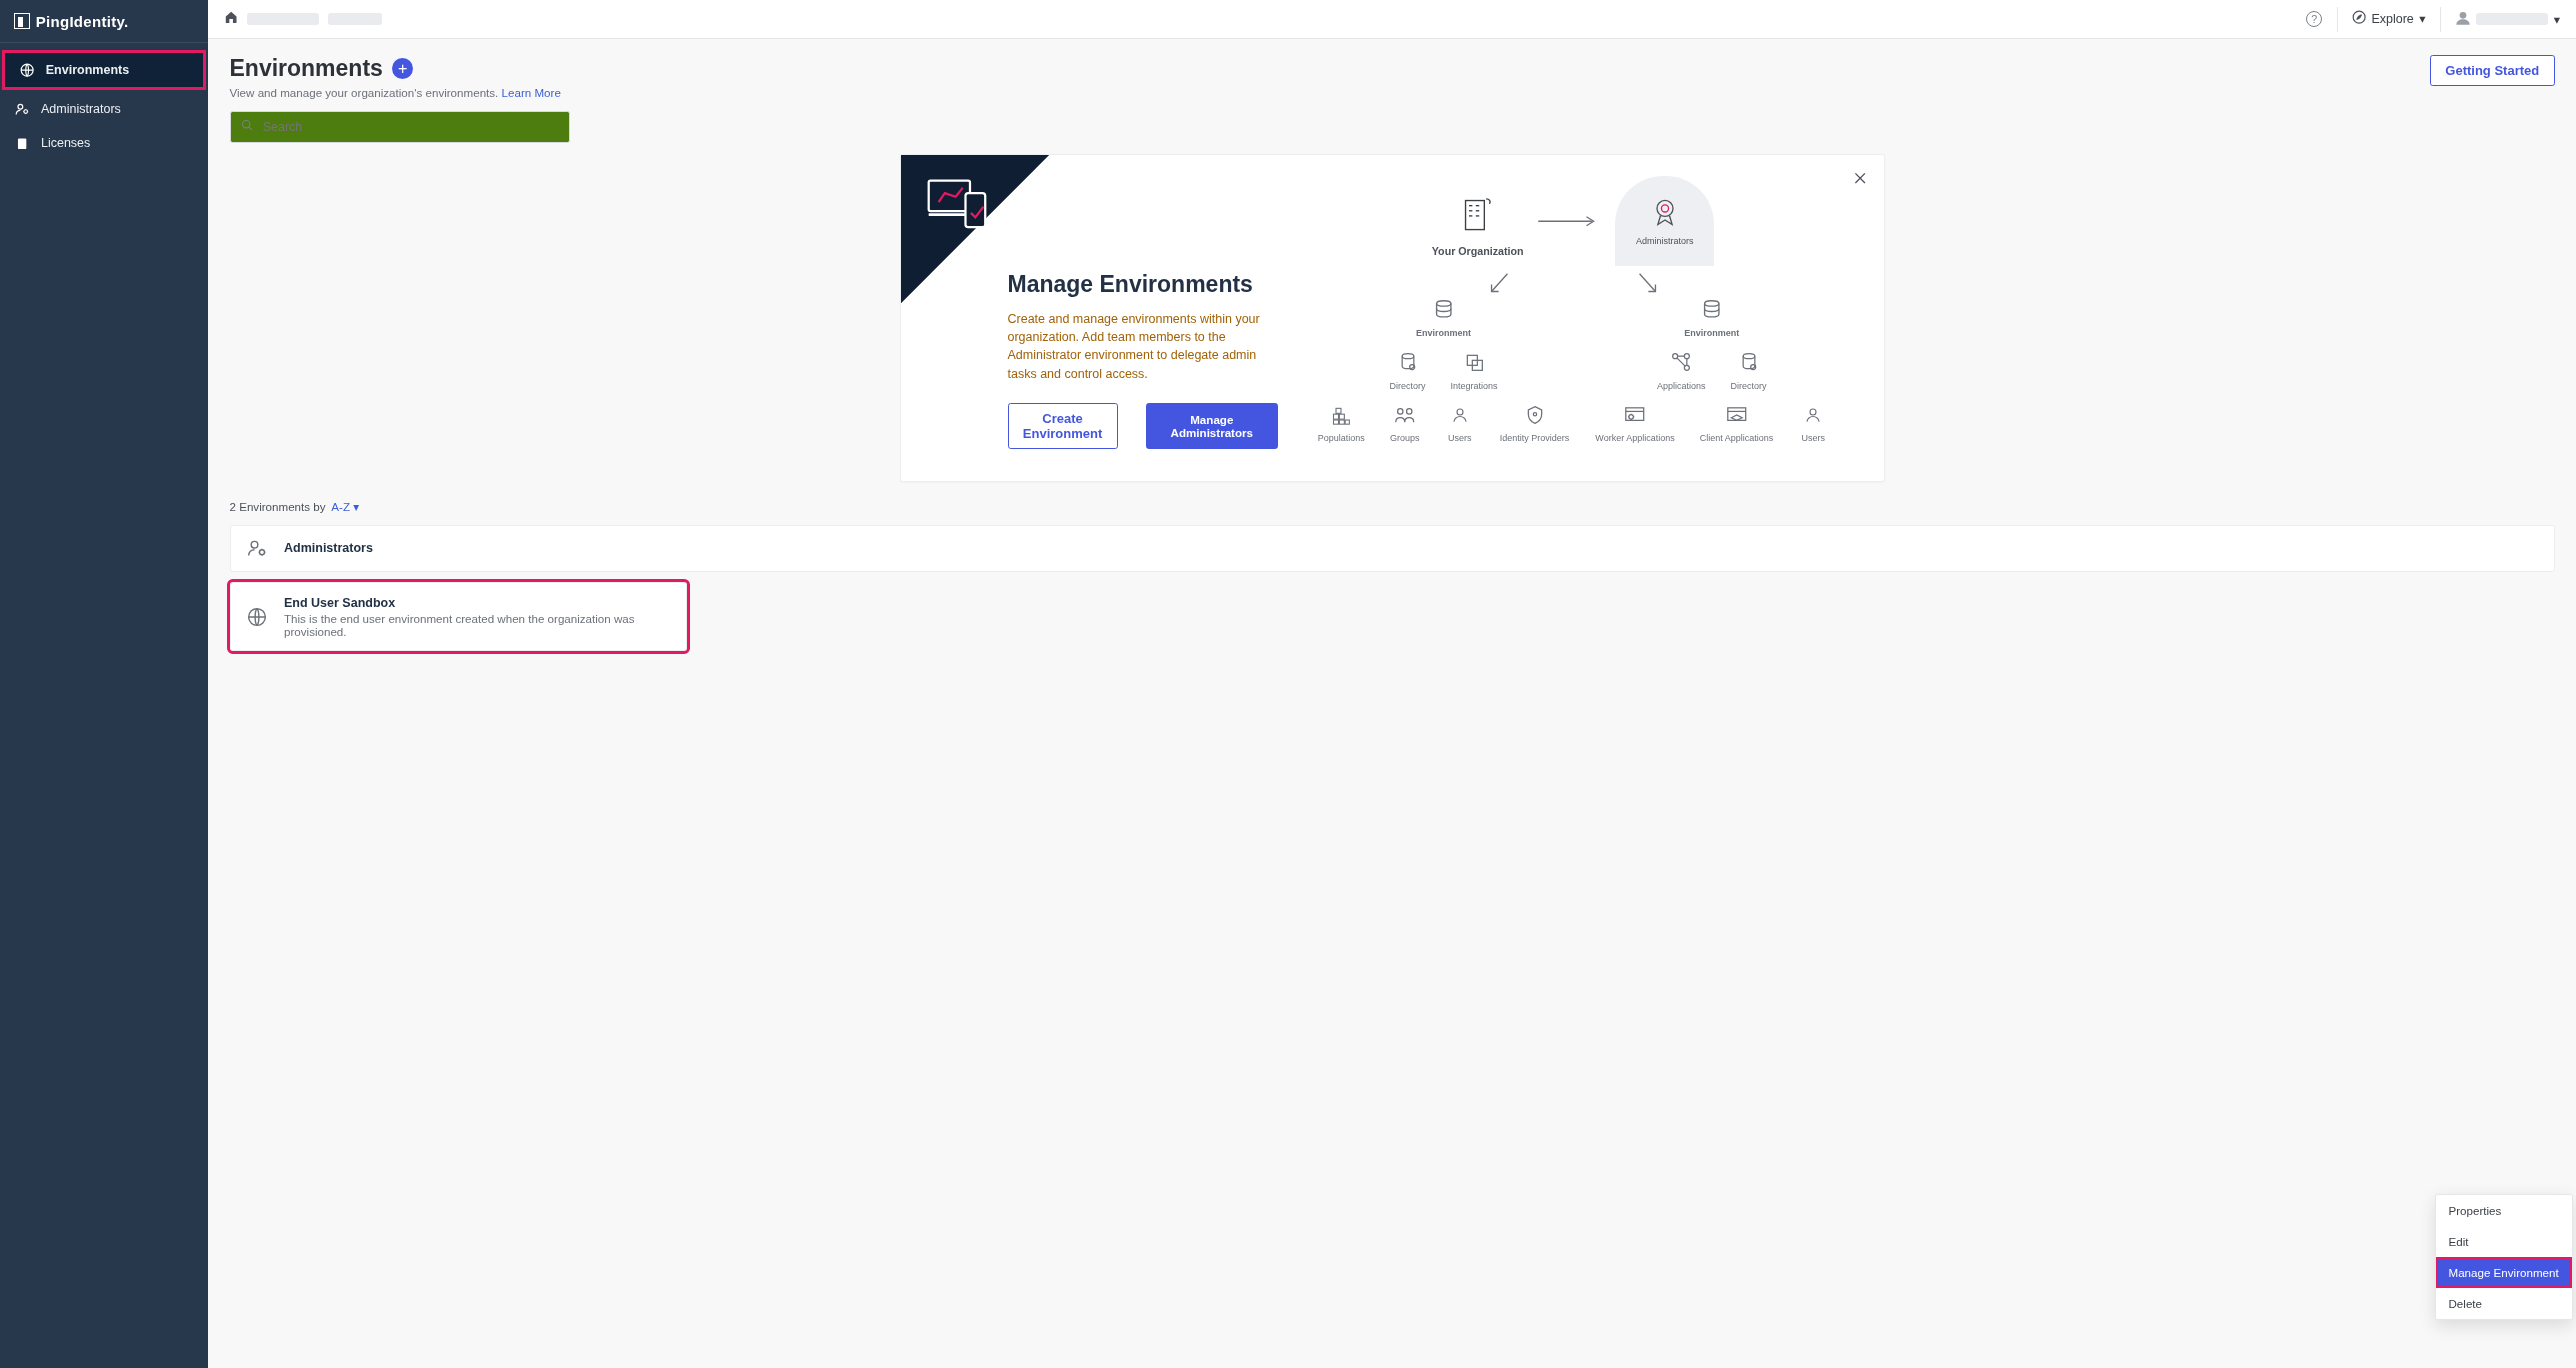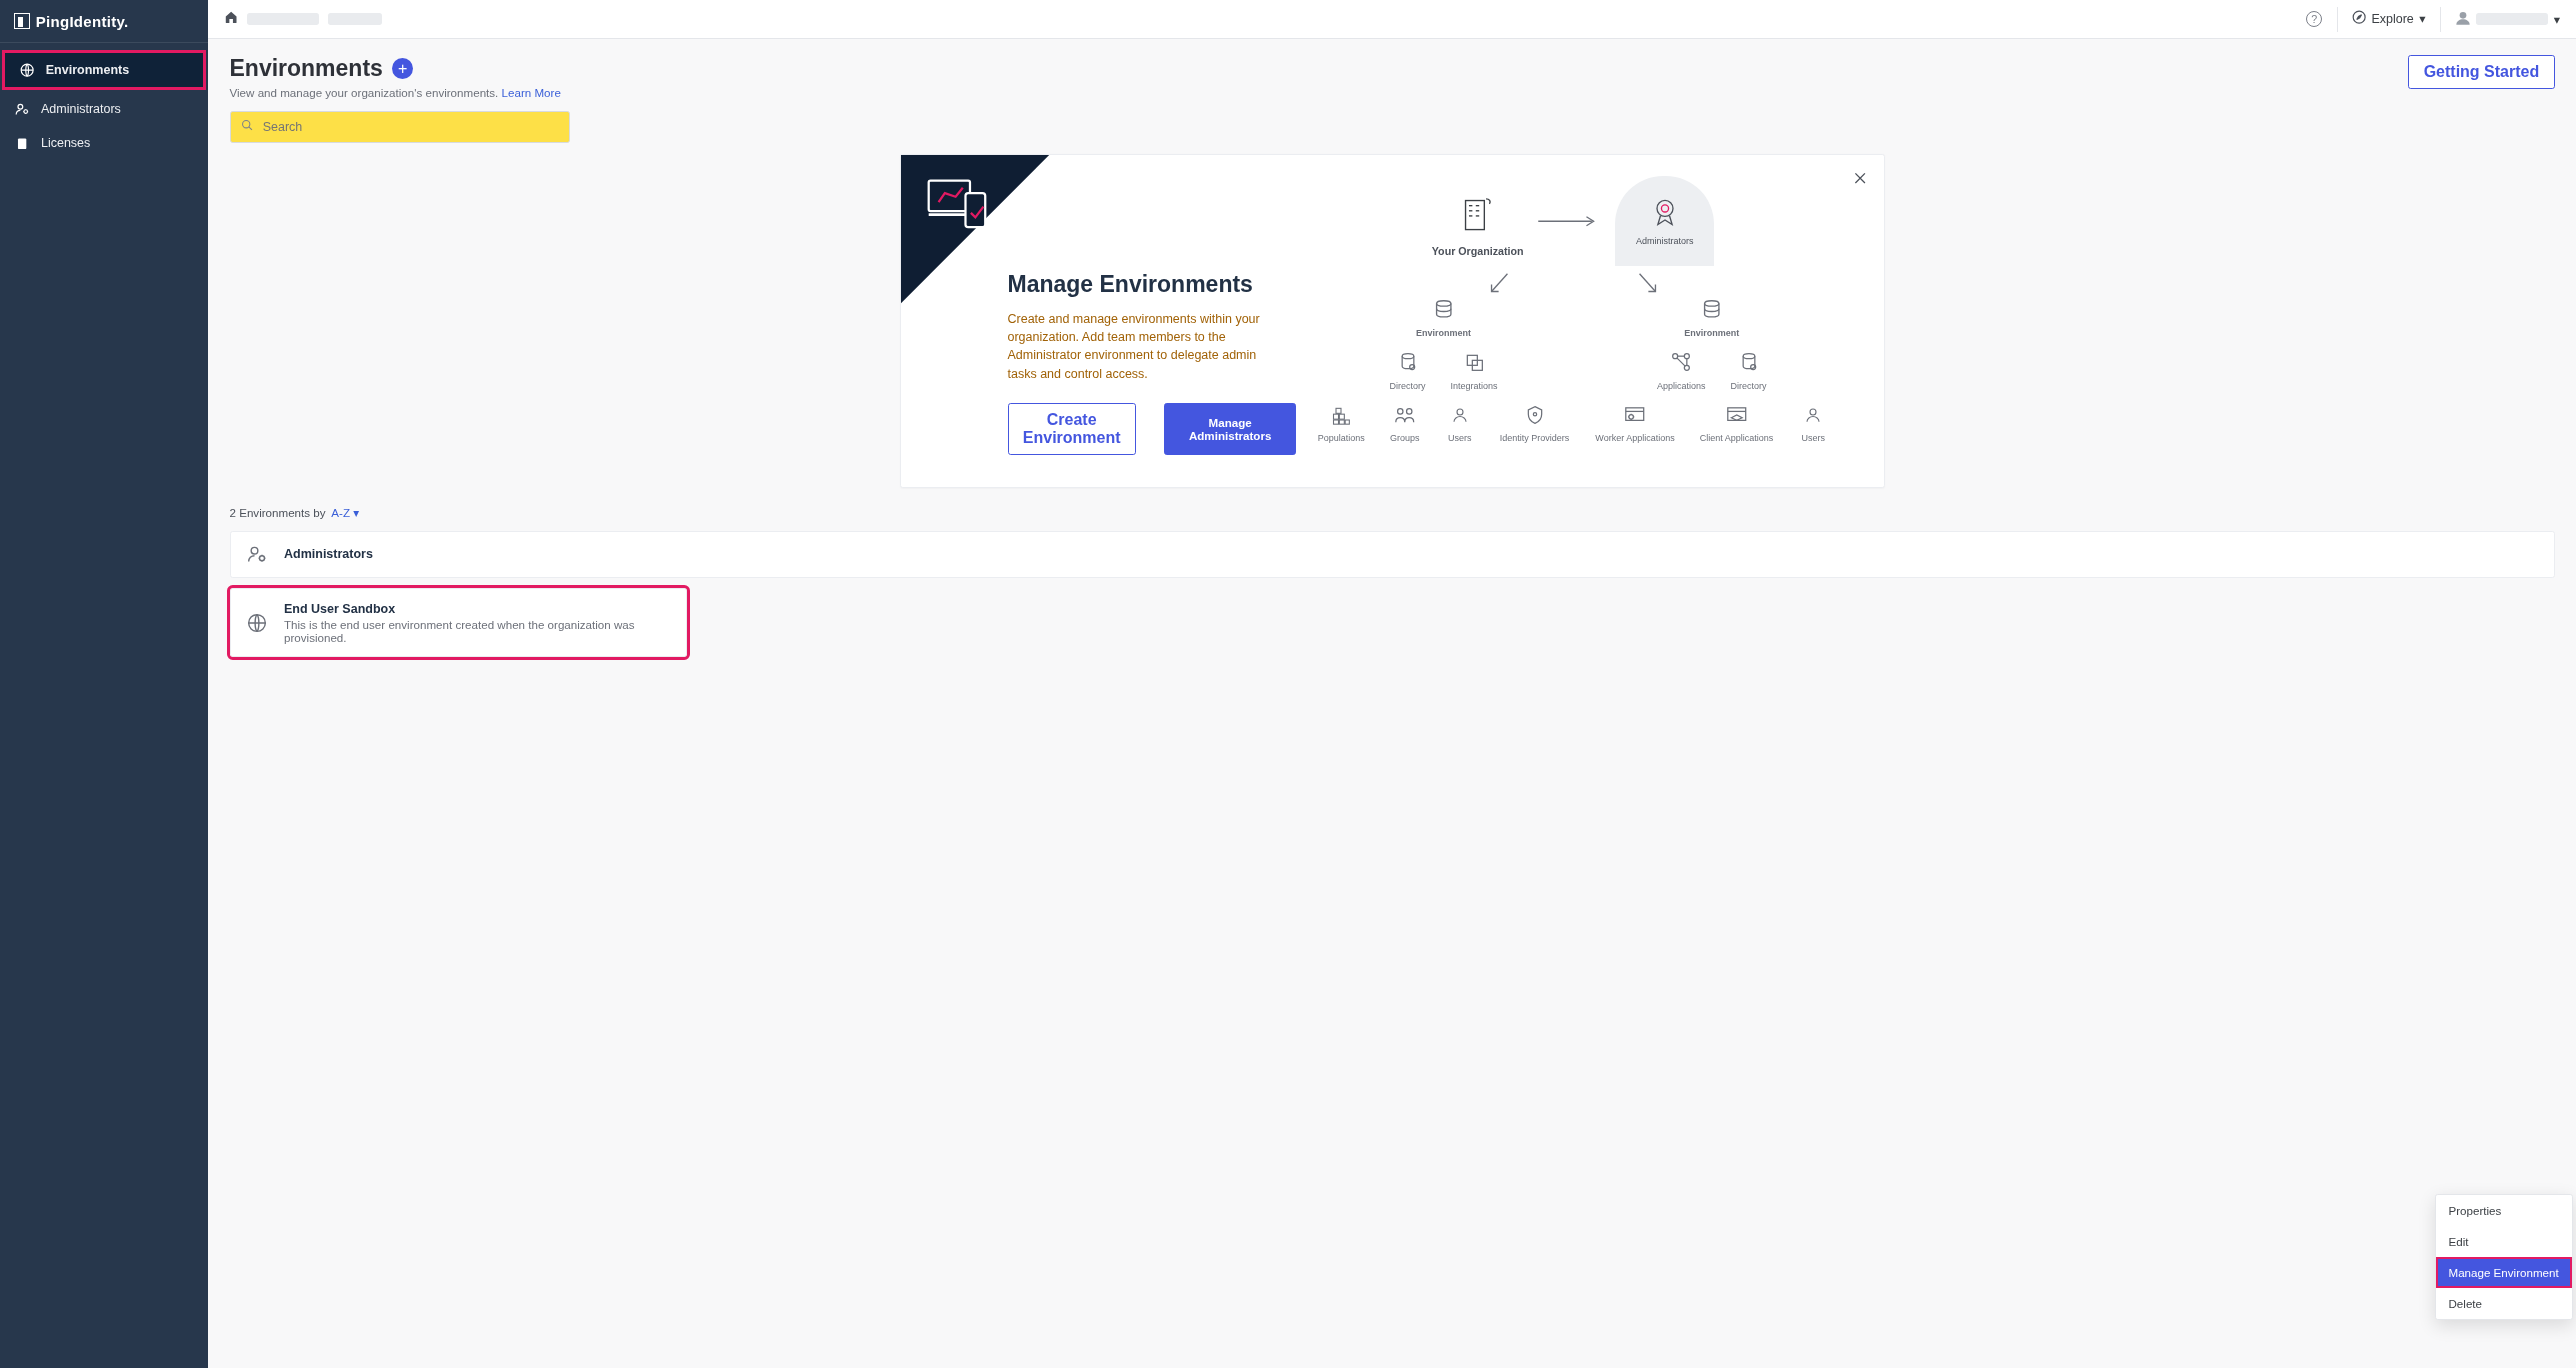--- a/index.html
+++ b/index.html
@@ -28,22 +28,22 @@
   .tb-ico { width: 16px; height: 16px; border: 1.3px solid #7C8089; border-radius: 50%; display: inline-flex; align-items: center; justify-content: center; font-size: 10.7px; color: #7C8089; }
 
   
   .page { padding: 16px 21.5px; flex: 1; overflow: auto; position: relative; }
   .page-header { display: flex; justify-content: space-between; align-items: flex-start; }
   .title-row { display: flex; align-items: center; gap: 9px; }
   .title { font-size: 23px; font-weight: 600; color: #2E3138; }
   .add-btn { width: 21.5px; height: 21.5px; border-radius: 50%; background: #4456DF; color: #fff; display: inline-flex; align-items: center; justify-content: center; font-size: 16px; cursor: pointer; }
   .subtitle { margin-top: 3.6px; font-size: 11.6px; color: #6C7079; }
   .subtitle a { color: #3A5FD8; text-decoration: none; }
-  .btn-outline { border: 0.9px solid #4456DF; background: #fff; color: #4456DF; padding: 7.2px 14.3px; border-radius: 2.7px; font-weight: 600; cursor: pointer; font-size: 16px; }
-  .search-box { margin-top: 12.5px; width: 340px; display: flex; align-items: center; border: 0.9px solid #D7DADF; border-radius: 2.7px; padding: 7.2px 10.7px; gap: 9px; background: #fde047; color: #7C8089; }
+  .btn-outline { border: 0.9px solid #4456DF; background: #fff; color: #4456DF; padding: 7.2px 14.3px; border-radius: 2.7px; font-weight: 600; cursor: pointer; font-size: 13px; }
+  .search-box { margin-top: 12.5px; width: 340px; display: flex; align-items: center; border: 0.9px solid #D7DADF; border-radius: 2.7px; padding: 7.2px 10.7px; gap: 9px; background: #4d7c0f; color: #7C8089; }
   .search-box input { border: none; outline: none; flex: 1; font-size: 12.5px; background: transparent; }
 
   
   .hero { margin: 10.7px auto 0 auto; max-width: 985px; background: #fff; border: 0.9px solid #EBEDF1; border-radius: 2.7px; position: relative; display: flex; padding: 0; overflow: visible; box-shadow: 0 0.9px 1.8px rgba(0,0,0,0.03); }
   .hero-corner { position: absolute; left: 0; top: 0; width: 211px; height: 211px; overflow: hidden; }
   .hero-corner .tri { position: absolute; left: -106px; top: -106px; width: 211px; height: 211px; background: #0F1E33; transform: rotate(45deg); }
   .hero-corner .emblem { position: absolute; left: 25px; top: 20px; color: #fff; }
   .hero-left { width: 394px; padding: 116px 27px 32px 179px; }
   .hero-left-inner { margin-left:-72px; }
   .hero-title { font-size: 23px; font-weight: 600; color: #223145; margin-bottom: 12.5px; }

